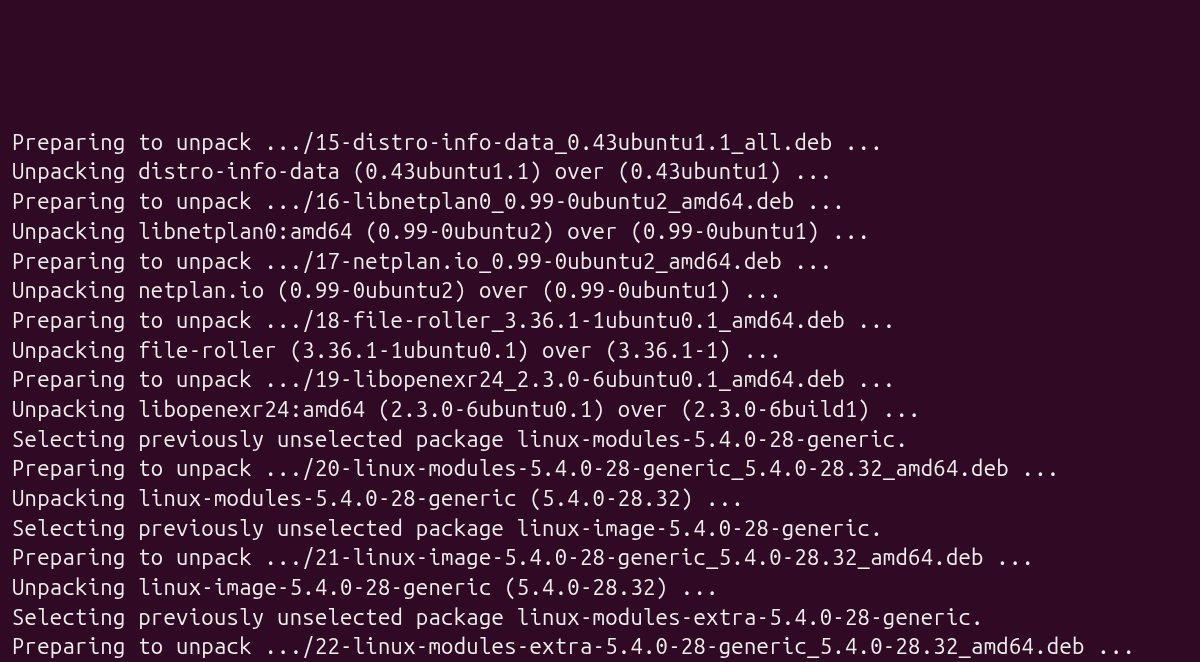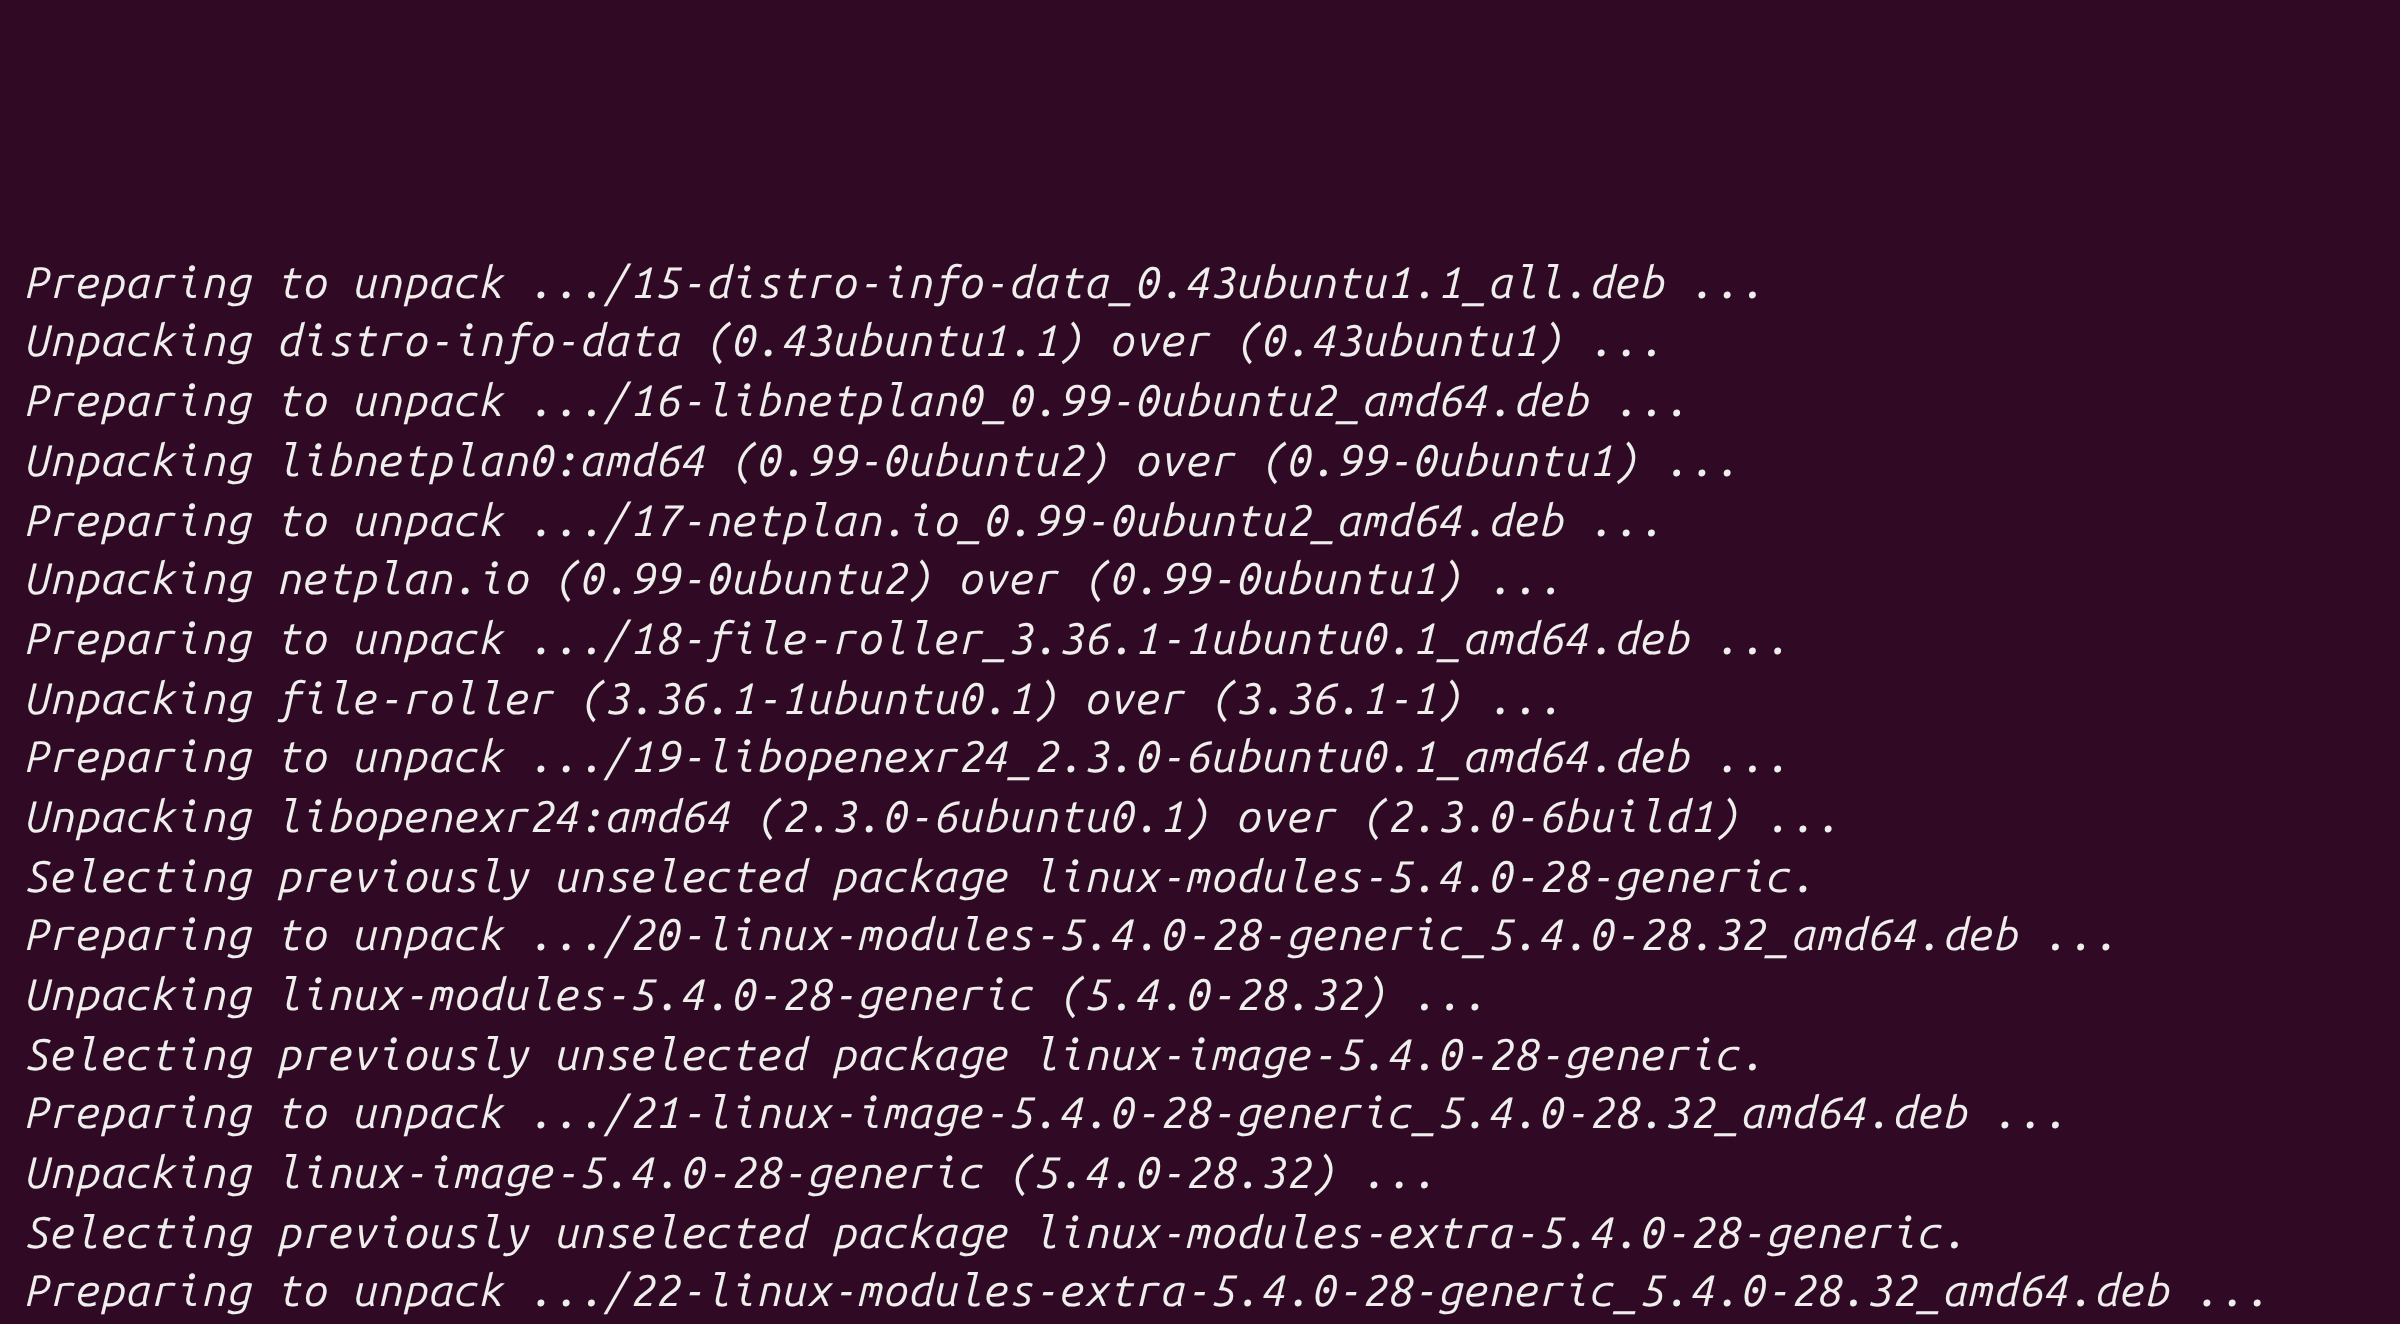--- a/index.html
+++ b/index.html
@@ -16,21 +16,20 @@
       padding: 8px 12px;
       width: 1200px;
       height: 662px;
       overflow: hidden;
       white-space: pre-wrap;
       word-break: break-all;
       letter-spacing: 0.3px;
     }
     .terminal-line {
       display: block;
-      font-style: italic;
     }
   </style>
 </head>
 <body>
 
 
 
 <div><span class="terminal-line">Preparing to unpack .../15-distro-info-data_0.43ubuntu1.1_all.deb ...</span><span class="terminal-line">Unpacking distro-info-data (0.43ubuntu1.1) over (0.43ubuntu1) ...</span><span class="terminal-line">Preparing to unpack .../16-libnetplan0_0.99-0ubuntu2_amd64.deb ...</span><span class="terminal-line">Unpacking libnetplan0:amd64 (0.99-0ubuntu2) over (0.99-0ubuntu1) ...</span><span class="terminal-line">Preparing to unpack .../17-netplan.io_0.99-0ubuntu2_amd64.deb ...</span><span class="terminal-line">Unpacking netplan.io (0.99-0ubuntu2) over (0.99-0ubuntu1) ...</span><span class="terminal-line">Preparing to unpack .../18-file-roller_3.36.1-1ubuntu0.1_amd64.deb ...</span><span class="terminal-line">Unpacking file-roller (3.36.1-1ubuntu0.1) over (3.36.1-1) ...</span><span class="terminal-line">Preparing to unpack .../19-libopenexr24_2.3.0-6ubuntu0.1_amd64.deb ...</span><span class="terminal-line">Unpacking libopenexr24:amd64 (2.3.0-6ubuntu0.1) over (2.3.0-6build1) ...</span><span class="terminal-line">Selecting previously unselected package linux-modules-5.4.0-28-generic.</span><span class="terminal-line">Preparing to unpack .../20-linux-modules-5.4.0-28-generic_5.4.0-28.32_amd64.deb ...</span><span class="terminal-line">Unpacking linux-modules-5.4.0-28-generic (5.4.0-28.32) ...</span><span class="terminal-line">Selecting previously unselected package linux-image-5.4.0-28-generic.</span><span class="terminal-line">Preparing to unpack .../21-linux-image-5.4.0-28-generic_5.4.0-28.32_amd64.deb ...</span><span class="terminal-line">Unpacking linux-image-5.4.0-28-generic (5.4.0-28.32) ...</span><span class="terminal-line">Selecting previously unselected package linux-modules-extra-5.4.0-28-generic.</span><span class="terminal-line">Preparing to unpack .../22-linux-modules-extra-5.4.0-28-generic_5.4.0-28.32_amd64.deb ...</span><span class="terminal-line">Unpacking linux-modules-extra-5.4.0-28-generic (5.4.0-28.32) ...</span></div>
 
 

